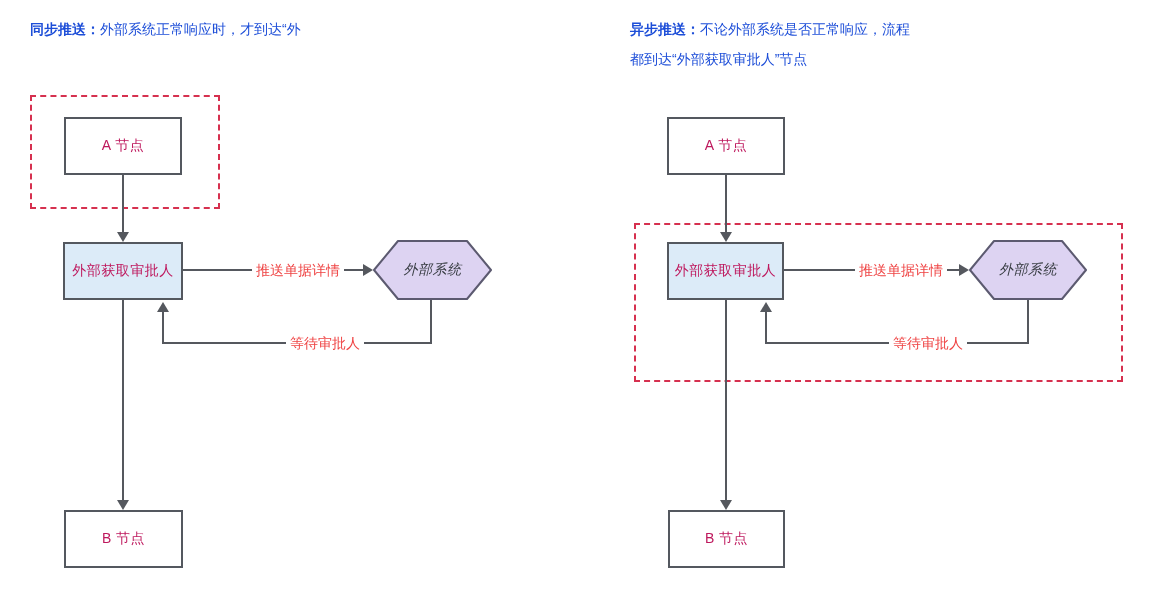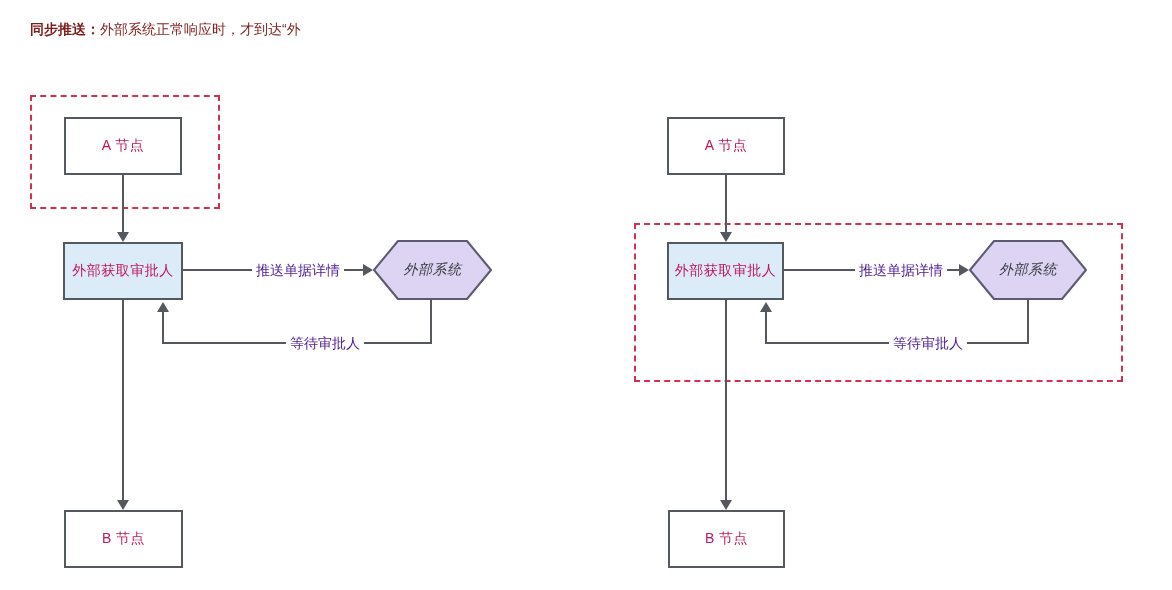--- a/index.html
+++ b/index.html
@@ -2,21 +2,21 @@
 <html><head>
 <meta charset="utf-8">
 <style>
   html,body{margin:0;padding:0;}
   body{
     width:1172px;height:590px;position:relative;overflow:hidden;
     background:#ffffff;
     font-family:"Liberation Sans","DejaVu Sans",sans-serif;
   }
   .title{
-    position:absolute;font-size:14px;line-height:30px;color:#7f1d1d;
+    position:absolute;font-size:14px;line-height:30px;color:#1d4ed8;
     white-space:nowrap;
   }
   .title b{font-weight:700;}
   .dashed{
     position:absolute;box-sizing:border-box;
     border:2px dashed #d6304f;background:transparent;
   }
   .node{
     position:absolute;box-sizing:border-box;
     border:2px solid #54585f;background:#ffffff;
@@ -27,21 +27,21 @@
   .line{position:absolute;background:#55585e;}
   .line--h{height:2px;}
   .line--v{width:2px;}
   .ah{position:absolute;width:0;height:0;}
   .ah--down{border-left:6px solid transparent;border-right:6px solid transparent;border-top:10px solid #55585e;}
   .ah--up{border-left:6px solid transparent;border-right:6px solid transparent;border-bottom:10px solid #55585e;}
   .ah--right{border-top:6px solid transparent;border-bottom:6px solid transparent;border-left:10px solid #55585e;}
   .edge-label{
     position:absolute;transform:translate(-50%,-50%);
     background:#ffffff;padding:0 4px;
-    font-size:14px;color:#4c1d95;white-space:nowrap;
+    font-size:14px;color:#ef4444;white-space:nowrap;
   }
   .hex{position:absolute;font-style:italic;}
   .hex svg{display:block;}
   .hex .hex-label{
     position:absolute;left:0;top:0;right:0;bottom:0;
     display:flex;align-items:center;justify-content:center;
     font-size:14px;color:#363b41;letter-spacing:.5px;white-space:nowrap;
   }
 </style>
 </head>
@@ -79,20 +79,22 @@
   <span class="edge-label" style="left:325px;top:344px">等待审批人</span>
 
   <div class="line line--v" style="left:122px;top:300px;height:200px"></div>
   <div class="ah ah--down" style="left:117px;top:500px"></div>
 
   <div class="node" style="left:64px;top:510px;width:119px;height:58px">B 节点</div>
 </section>
 
 <section>
   <div class="title" style="left:630px;top:14px">
+    <div><b>异步推送：</b><span>不论外部系统是否正常响应，流程</span></div>
+    <div>都到达“外部获取审批人”节点</div>
   </div>
 
   <div class="dashed" style="left:634px;top:223px;width:489px;height:159px"></div>
 
   <div class="node" style="left:667px;top:117px;width:118px;height:58px">A 节点</div>
 
   <div class="line line--v" style="left:725px;top:175px;height:58px"></div>
   <div class="ah ah--down" style="left:720px;top:232px"></div>
 
   <div class="node node--blue" style="left:667px;top:242px;width:117px;height:58px">外部获取审批人</div>

